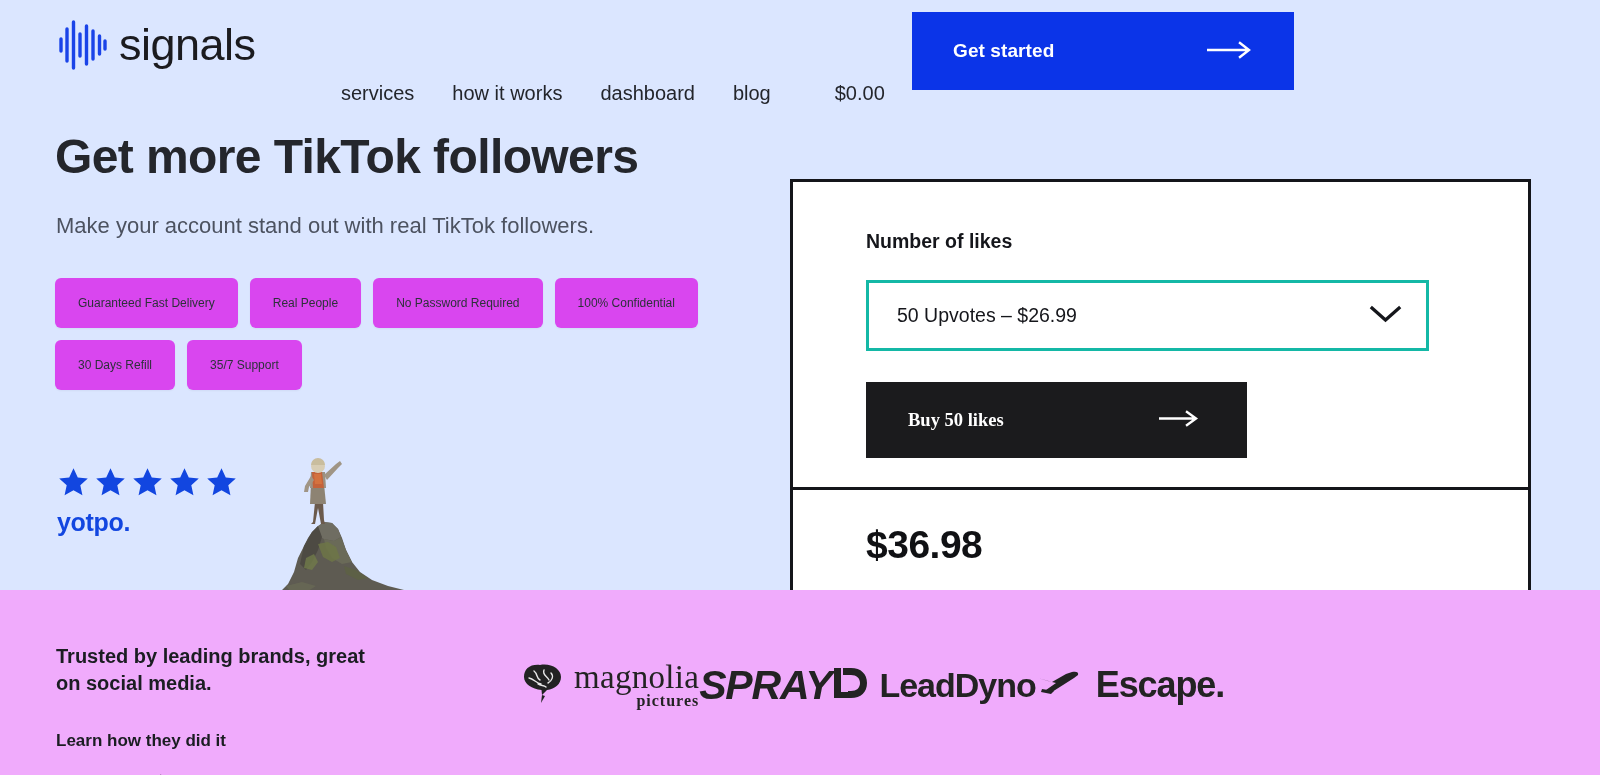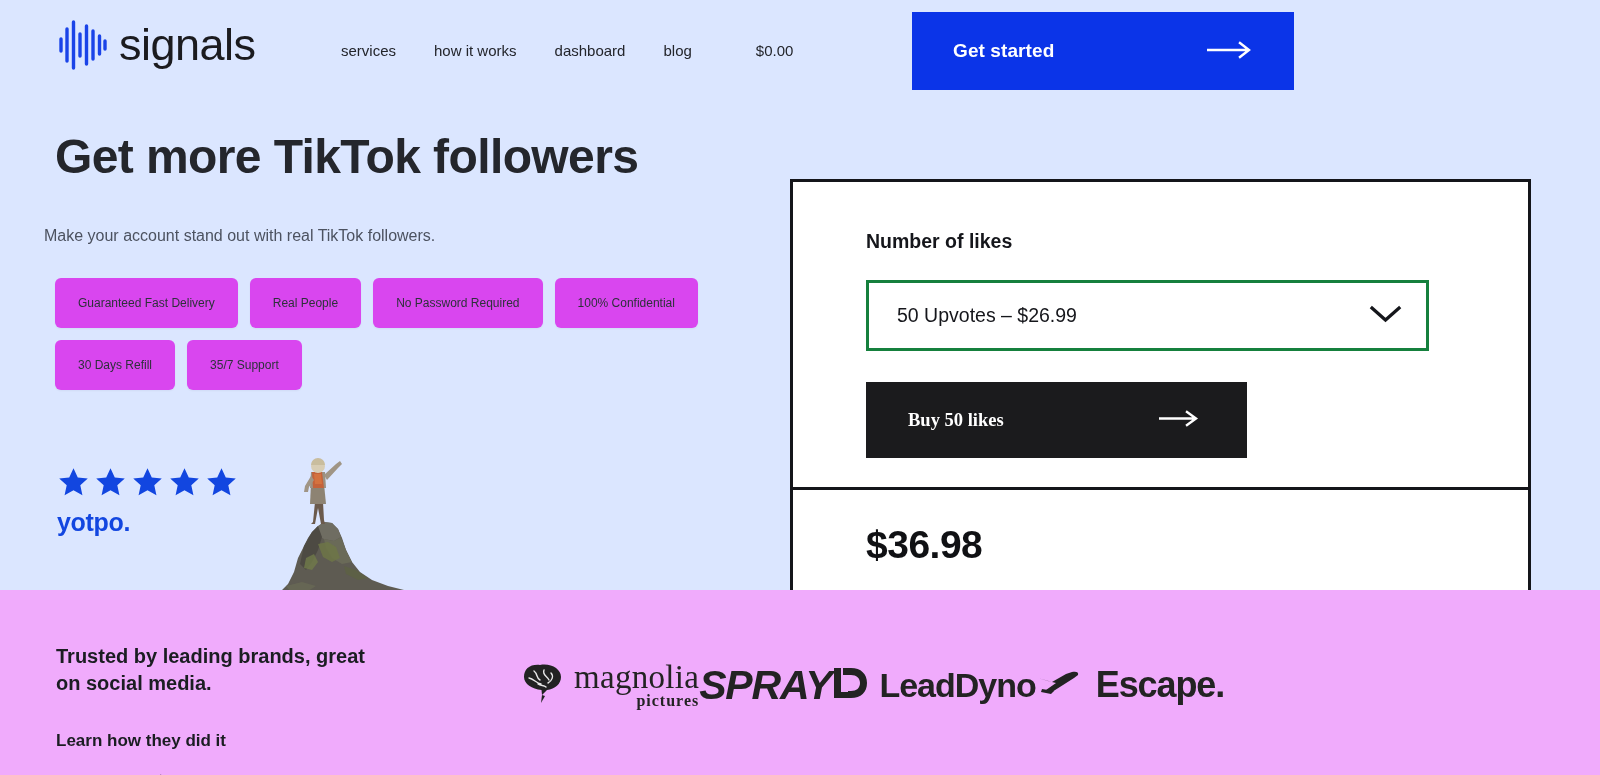--- a/index.html
+++ b/index.html
@@ -32,22 +32,22 @@
     font-size:45px; font-weight:400; color:#1b1b1f;
     letter-spacing:-0.5px; line-height:56px;
     font-family:"Liberation Sans", sans-serif;
   }
 
   .nav {
     position:absolute; left:341px; top:38px;
     display:flex; align-items:center;
   }
   .nav a {
-    font-size:15px; color:#23252b; text-decoration:none;
-    line-height:26px; white-space:nowrap;
+    font-size:20px; color:#23252b; text-decoration:none;
+    line-height:26px; white-space:nowrap;margin-top:42px;
   }
   .nav-services { margin-right:38px; }
   .nav-how { margin-right:38px; }
   .nav-dashboard { margin-right:38px; }
   .nav-blog { margin-right:64px; }
   .nav-cart { font-weight:400; }
 
   .cta-btn {
     position:absolute; left:912px; top:12px;
     width:382px; height:78px;
@@ -62,22 +62,22 @@
   }
   .cta-arrow { width:46px; height:18px; flex:0 0 auto; }
 
   
   .hero-title {
     position:absolute; left:55px; top:128px;
     font-size:48px; font-weight:700; color:#24262c;
     letter-spacing:-0.6px; line-height:58px; white-space:nowrap;
   }
   .hero-sub {
-    position:absolute; left:44px; top:211px;
-    font-size:16px; color:#4c5260; line-height:30px; white-space:nowrap;margin-top:10px;
+    position:absolute; left:56px; top:211px;
+    font-size:22px; color:#4c5260; line-height:30px; white-space:nowrap;
   }
 
   .chips {
     position:absolute; left:55px; top:278px;
     width:700px;
     display:flex; flex-wrap:wrap; gap:12px;
   }
   .chip {
     background:#d946ef; border-radius:6px;
     height:50px; padding:0 23px;
@@ -115,21 +115,21 @@
     border-bottom:none;
   }
   .card-body { padding:46px 73px 0 73px; }
   .card-label {
     font-size:19.5px; font-weight:700; color:#15161b;
     line-height:26px;
   }
   .select-box {
     margin-top:26px;
     height:71px; width:563px;
-    border:3px solid #15803d;
+    border:3px solid #14b8a6;
     background:#fff;
     display:flex; align-items:center;
     padding:0 24px 0 28px;
     justify-content:space-between;
     cursor:pointer;
   }
   .select-value { font-size:19.5px; color:#15161b; }
   .chev { width:33px; height:20px; flex:0 0 auto; }
 
   .buy-btn {

